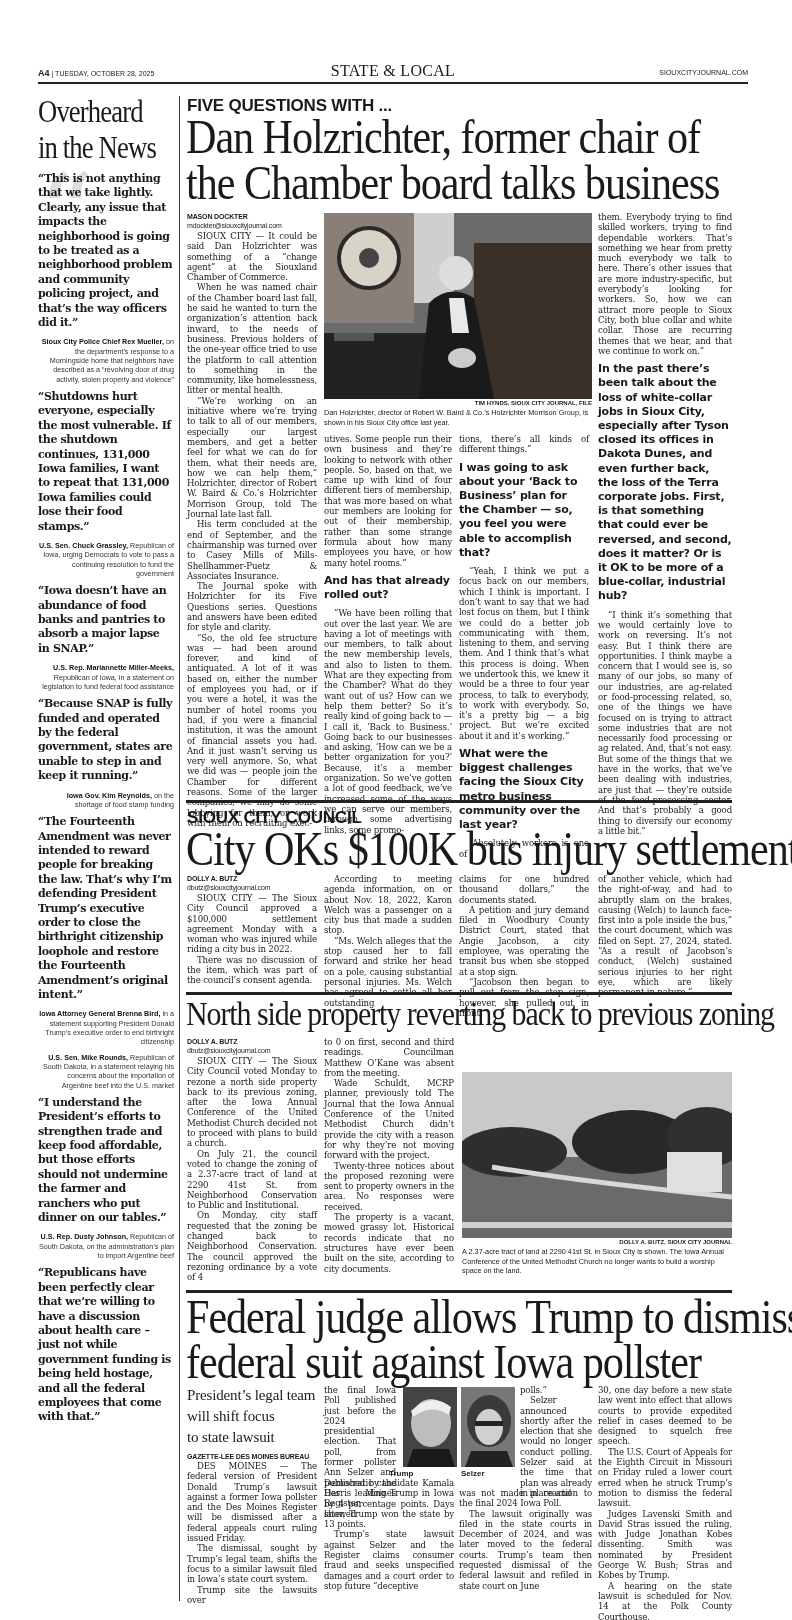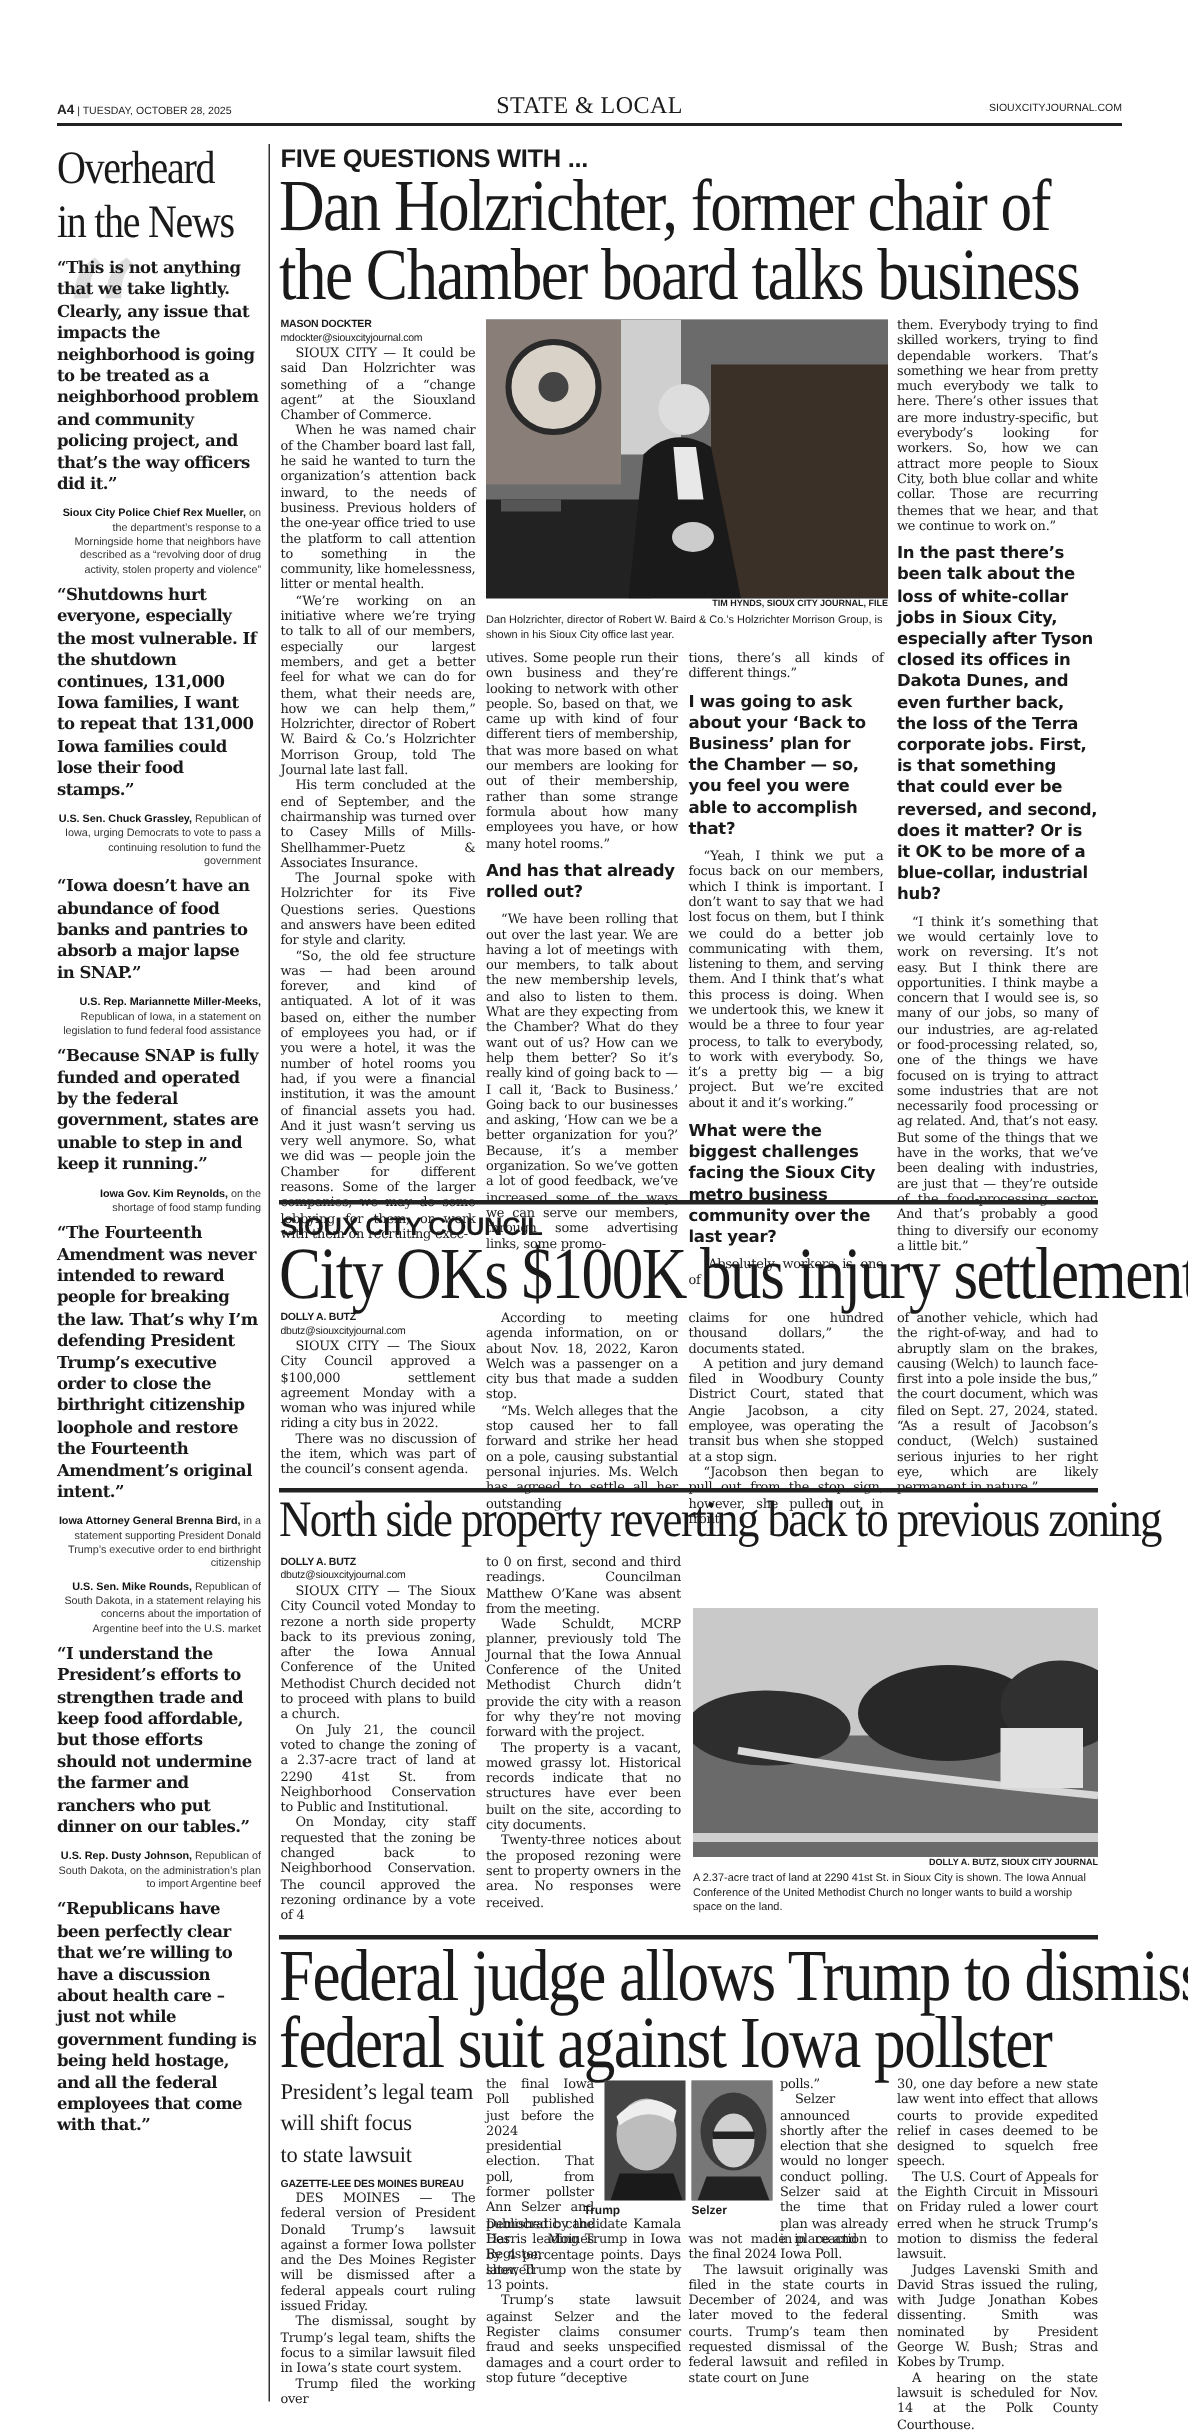--- a/index.html
+++ b/index.html
@@ -147,22 +147,22 @@
 <div class="col" style="left:187px;top:1037px;width:130px">
   <div class="byline">DOLLY A. BUTZ</div>
   <div class="email">dbutz@siouxcityjournal.com</div>
   <p>SIOUX CITY — The Sioux City Council voted Monday to rezone a north side property back to its previous zoning, after the Iowa Annual Conference of the United Methodist Church decided not to proceed with plans to build a church.</p>
   <p>On July 21, the council voted to change the zoning of a 2.37-acre tract of land at 2290 41st St. from Neighborhood Conservation to Public and Institutional.</p>
   <p>On Monday, city staff requested that the zoning be changed back to Neighborhood Conservation. The council approved the rezoning ordinance by a vote of 4</p>
 </div>
 <div class="col" style="left:324px;top:1037px;width:130px">
   <div>to 0 on first, second and third readings. Councilman Matthew O’Kane was absent from the meeting.</div>
   <p>Wade Schuldt, MCRP planner, previously told The Journal that the Iowa Annual Conference of the United Methodist Church didn’t provide the city with a reason for why they’re not moving forward with the project.</p>
+  <p>Twenty-three notices about the proposed rezoning were sent to property owners in the area. No responses were received.</p>
   <p>The property is a vacant, mowed grassy lot. Historical records indicate that no structures have ever been built on the site, according to city documents.</p>
-  <p>Twenty-three notices about the proposed rezoning were sent to property owners in the area. No responses were received.</p>
 </div>
 <div class="photo" style="left:462px;top:1072px;width:270px;height:166px">
   <svg width="270" height="166" viewBox="0 0 270 166">
     <rect width="270" height="90" fill="#c9c9c9"></rect>
     <rect y="85" width="270" height="81" fill="#6a6a6a"></rect>
     <ellipse cx="50" cy="80" rx="55" ry="25" fill="#2e2e2e"></ellipse>
     <ellipse cx="170" cy="70" rx="60" ry="32" fill="#282828"></ellipse>
     <ellipse cx="245" cy="65" rx="40" ry="30" fill="#303030"></ellipse>
     <path d="M30 95 Q120 110 270 125" stroke="#d8d8d8" stroke-width="5" fill="none"></path>
     <rect x="205" y="80" width="55" height="40" fill="#e0e0e0"></rect>
@@ -177,21 +177,21 @@
 <div class="abs headline" style="left:186px;top:1294px">Federal judge allows Trump to dismiss</div>
 <div class="abs headline" style="left:186px;top:1339px">federal suit against Iowa pollster</div>
 
 <div class="col" style="left:187px;top:1385px;width:130px">
   <div class="subdeck">President’s legal team</div>
   <div class="subdeck">will shift focus</div>
   <div class="subdeck" style="margin-bottom:4px">to state lawsuit</div>
   <div class="byline">GAZETTE-LEE DES MOINES BUREAU</div>
   <p>DES MOINES — The federal version of President Donald Trump’s lawsuit against a former Iowa pollster and the Des Moines Register will be dismissed after a federal appeals court ruling issued Friday.</p>
   <p>The dismissal, sought by Trump’s legal team, shifts the focus to a similar lawsuit filed in Iowa’s state court system.</p>
-  <p>Trump filed the working over</p>
+  <p>Trump site the lawsuits over</p>
 </div>
 
 <div class="col" style="left:324px;top:1385px;width:72px">
   <div>the final Iowa Poll published just before the 2024 presidential election. That poll, from former pollster Ann Selzer and published by the Des Moines Register, showed</div>
 </div>
 <div class="photo" style="left:403px;top:1387px;width:54px;height:80px">
   <svg width="54" height="80" viewBox="0 0 54 80">
     <rect width="54" height="80" fill="#444"></rect>
     <ellipse cx="28" cy="36" rx="20" ry="24" fill="#bdbdbd"></ellipse>
     <path d="M8 24 Q28 4 48 20 L46 28 Q28 16 10 30 Z" fill="#eee"></path>

